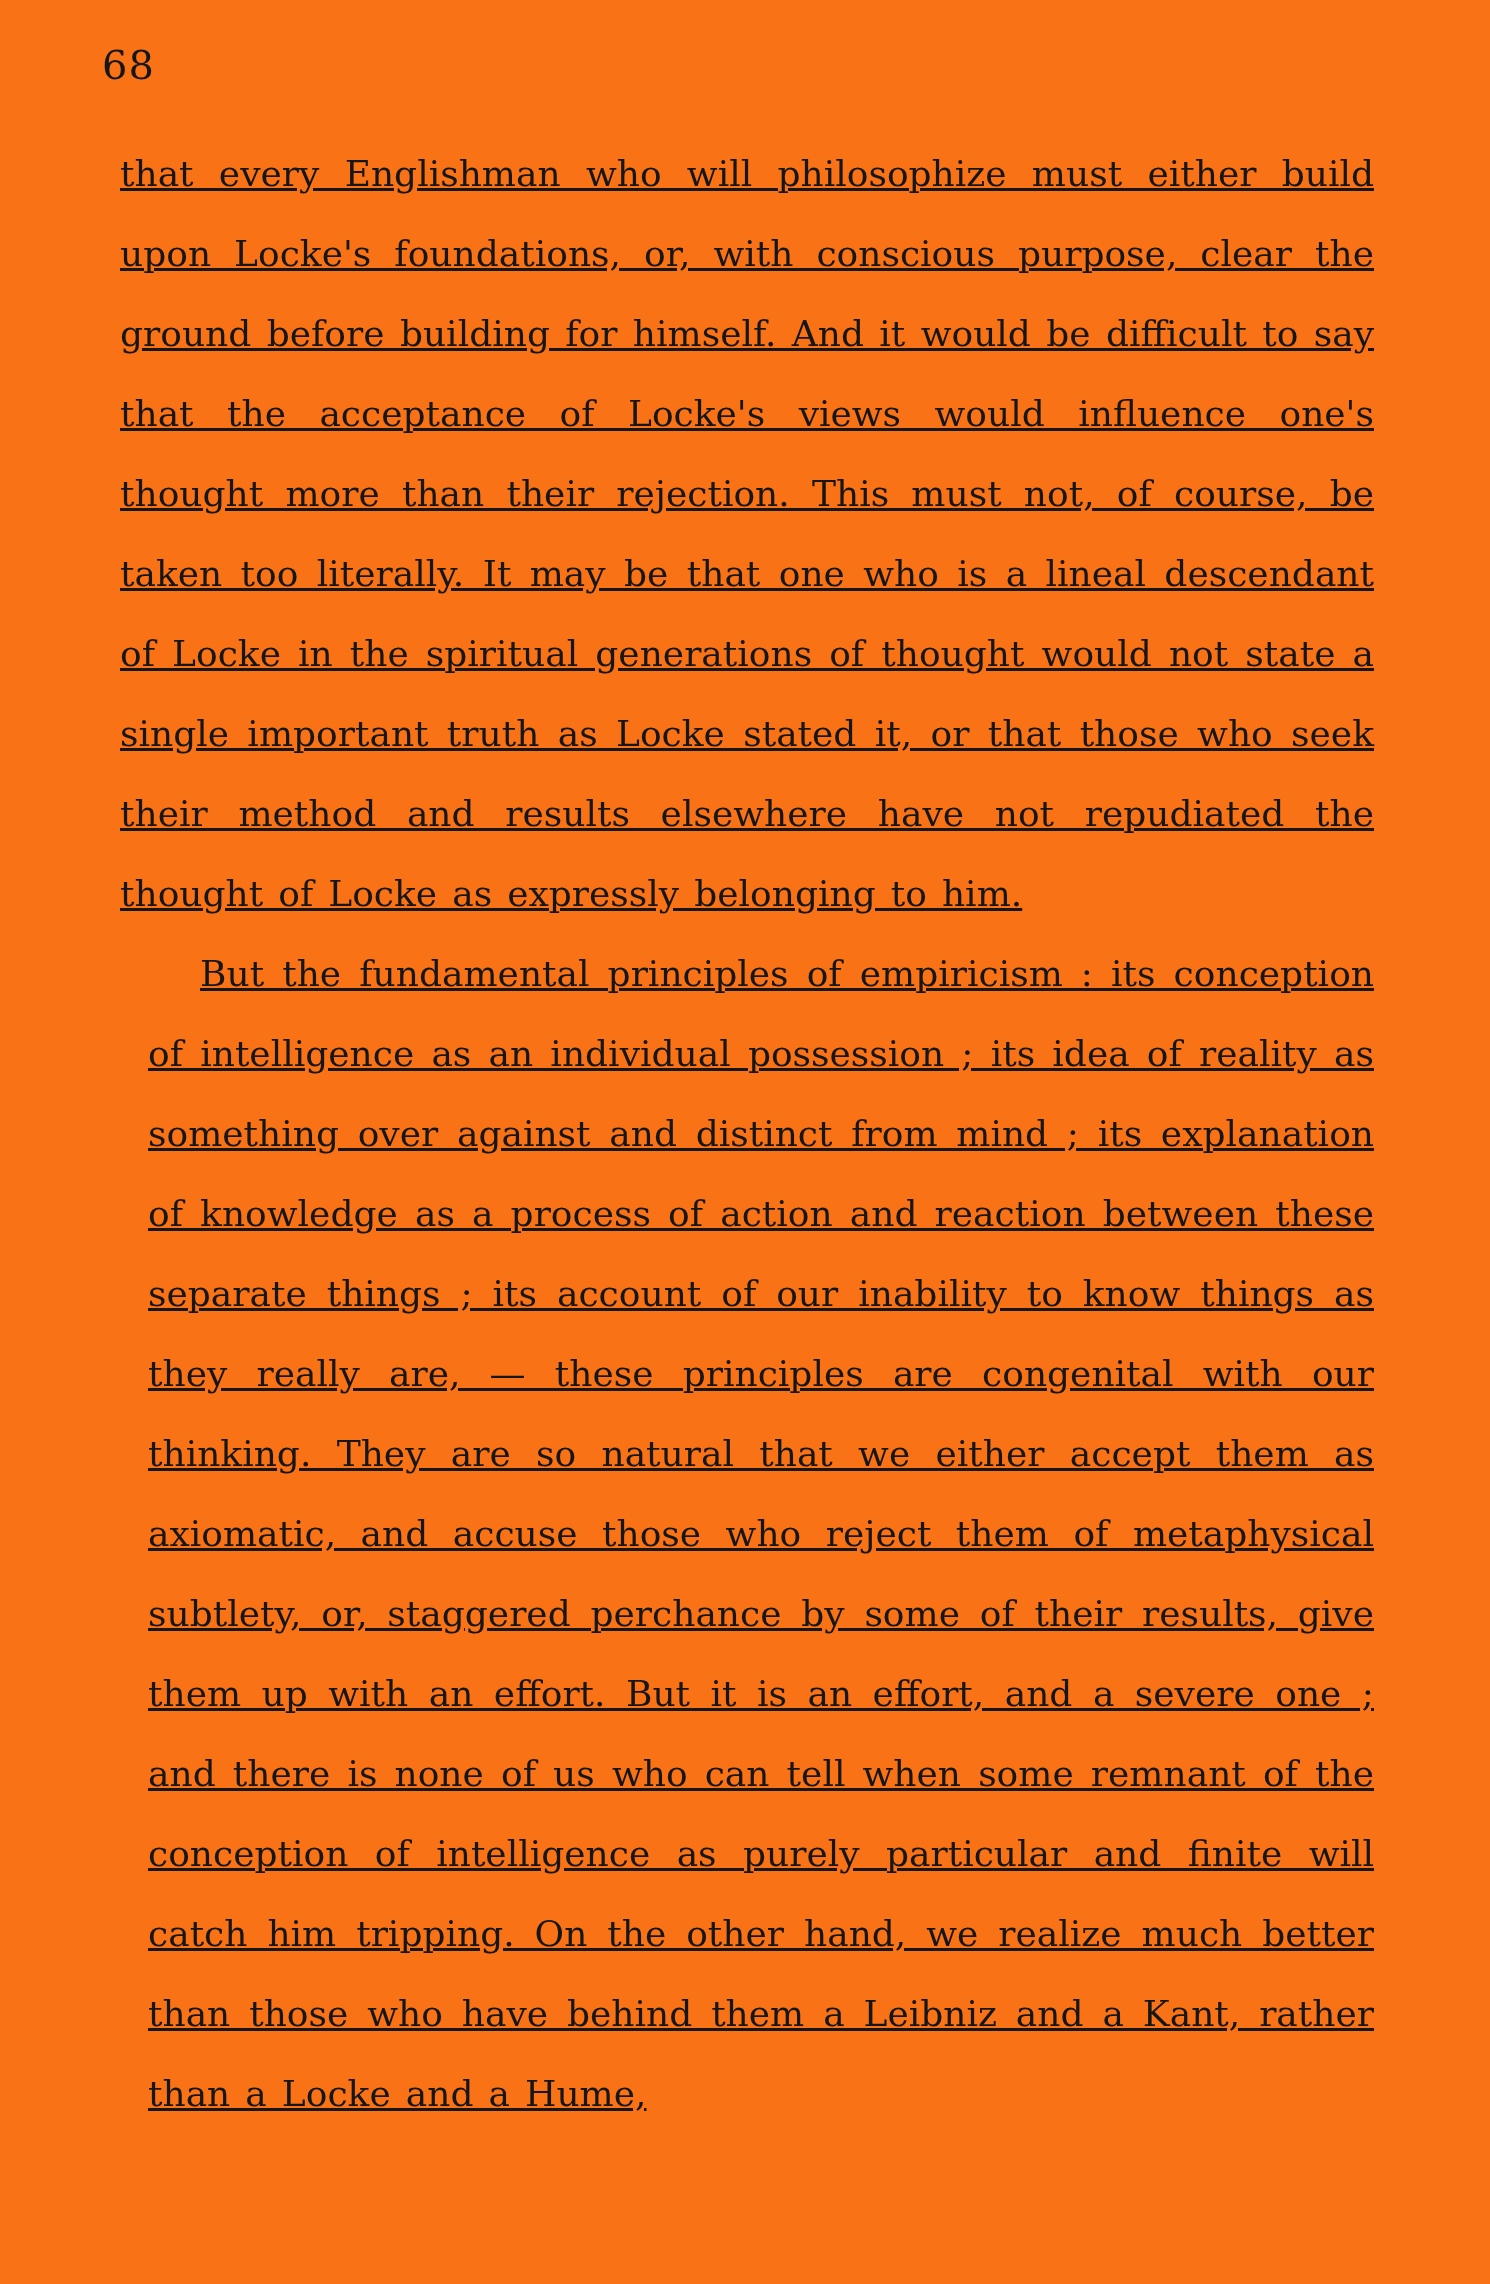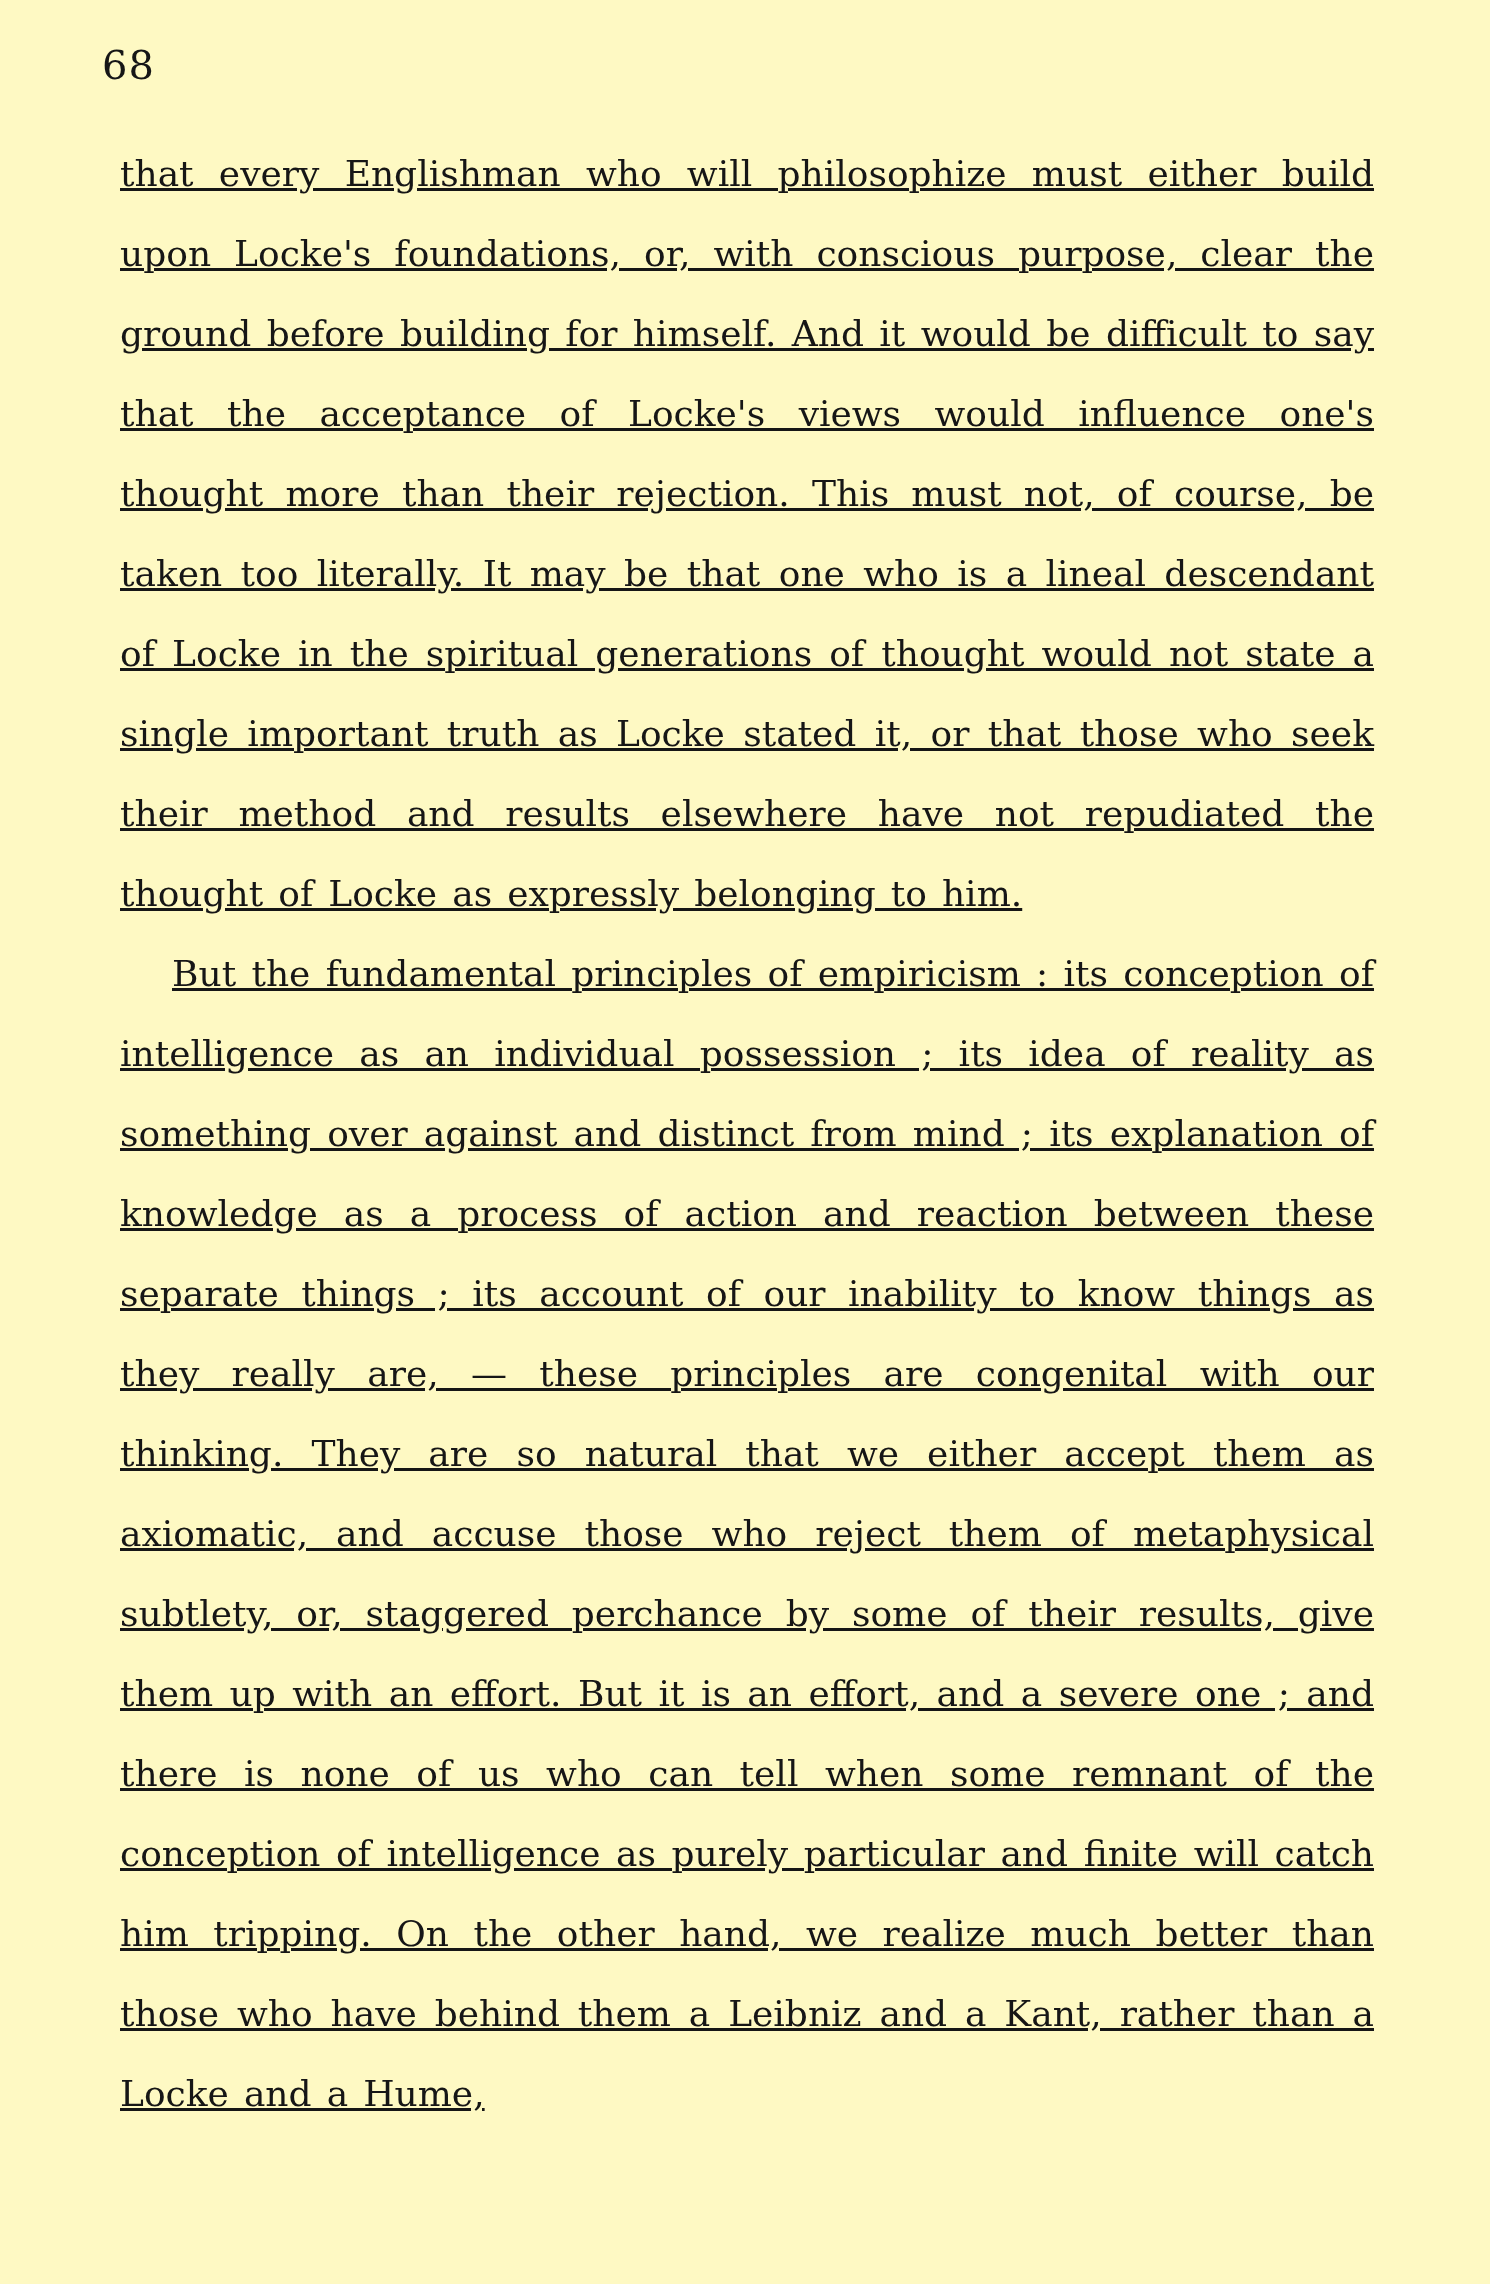--- a/index.html
+++ b/index.html
@@ -6,21 +6,21 @@
     margin: 0;
     padding: 0;
     background: #ffffff;
   }
   .page {
     position: relative;
     width: 1490px;
     height: 2284px;
     margin: 0 auto;
     box-sizing: border-box;
-    background: #fef9c3;
+    background: #f97316;
     color: #161616;
     padding: 40px 116px 50px 120px;
     font-family: "DejaVu Serif", "Liberation Serif", serif;
     overflow: hidden;
   }
   .page-header {
     position: relative;
     height: 58px;
     margin-bottom: 36px;
   }
@@ -45,20 +45,21 @@
     line-height: 80px;
     text-align: justify;
     text-decoration: underline;
   }
   .page-body p {
     margin: 0;
     word-spacing: 0.10em;
   }
   .page-body p.indent {
     text-indent: 52px;
+    margin-left: 28px;
   }
 </style>
 </head>
 <body>
 
 <div class="page">
 
   <div class="page-header">
     <span class="page-number">68</span>
   </div>

